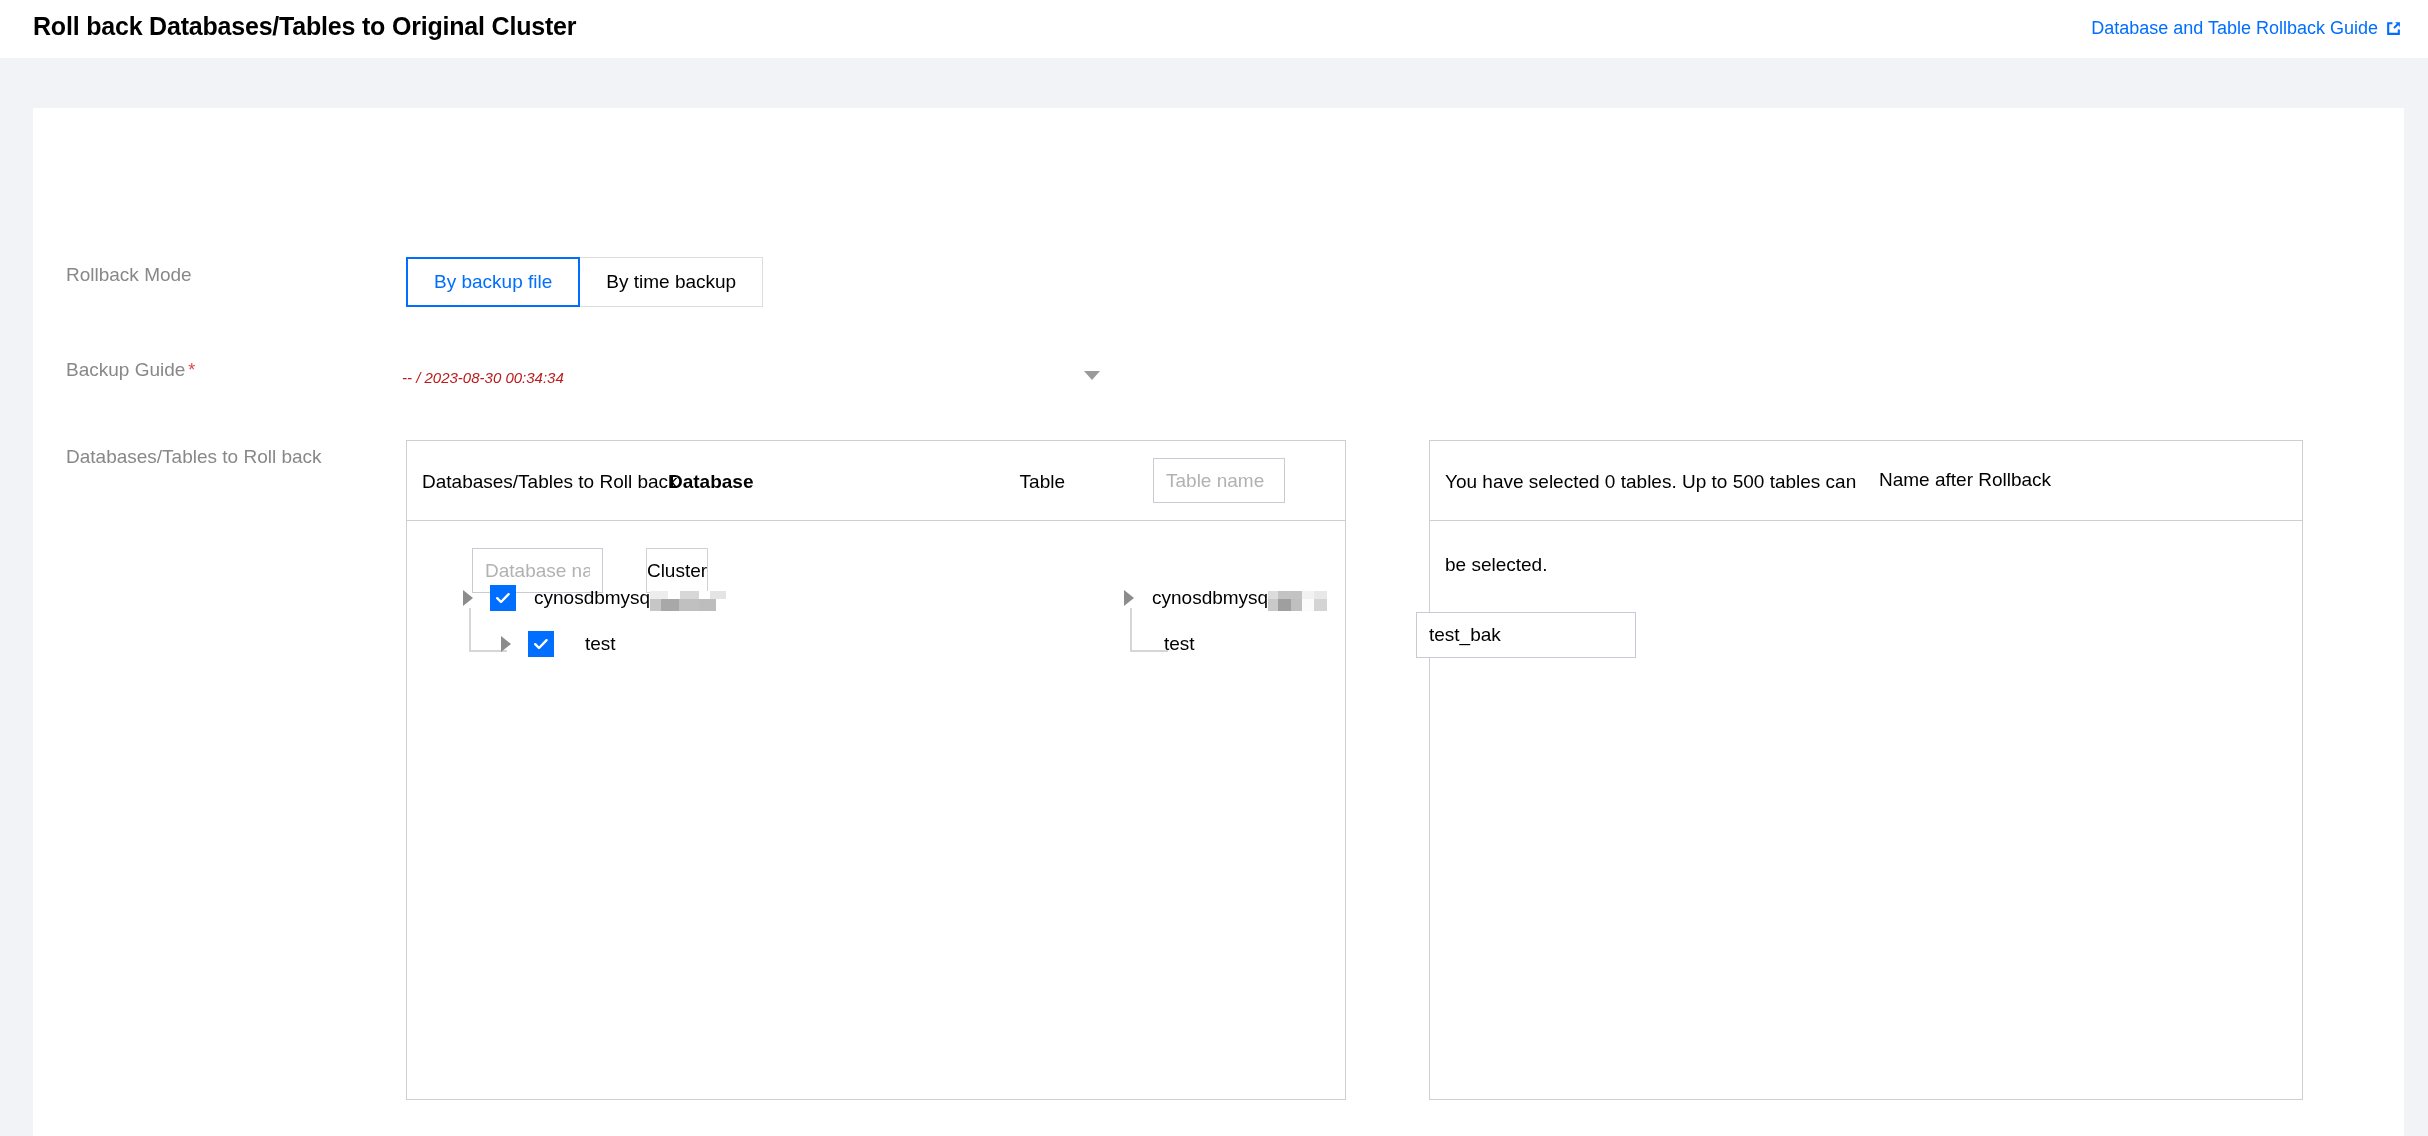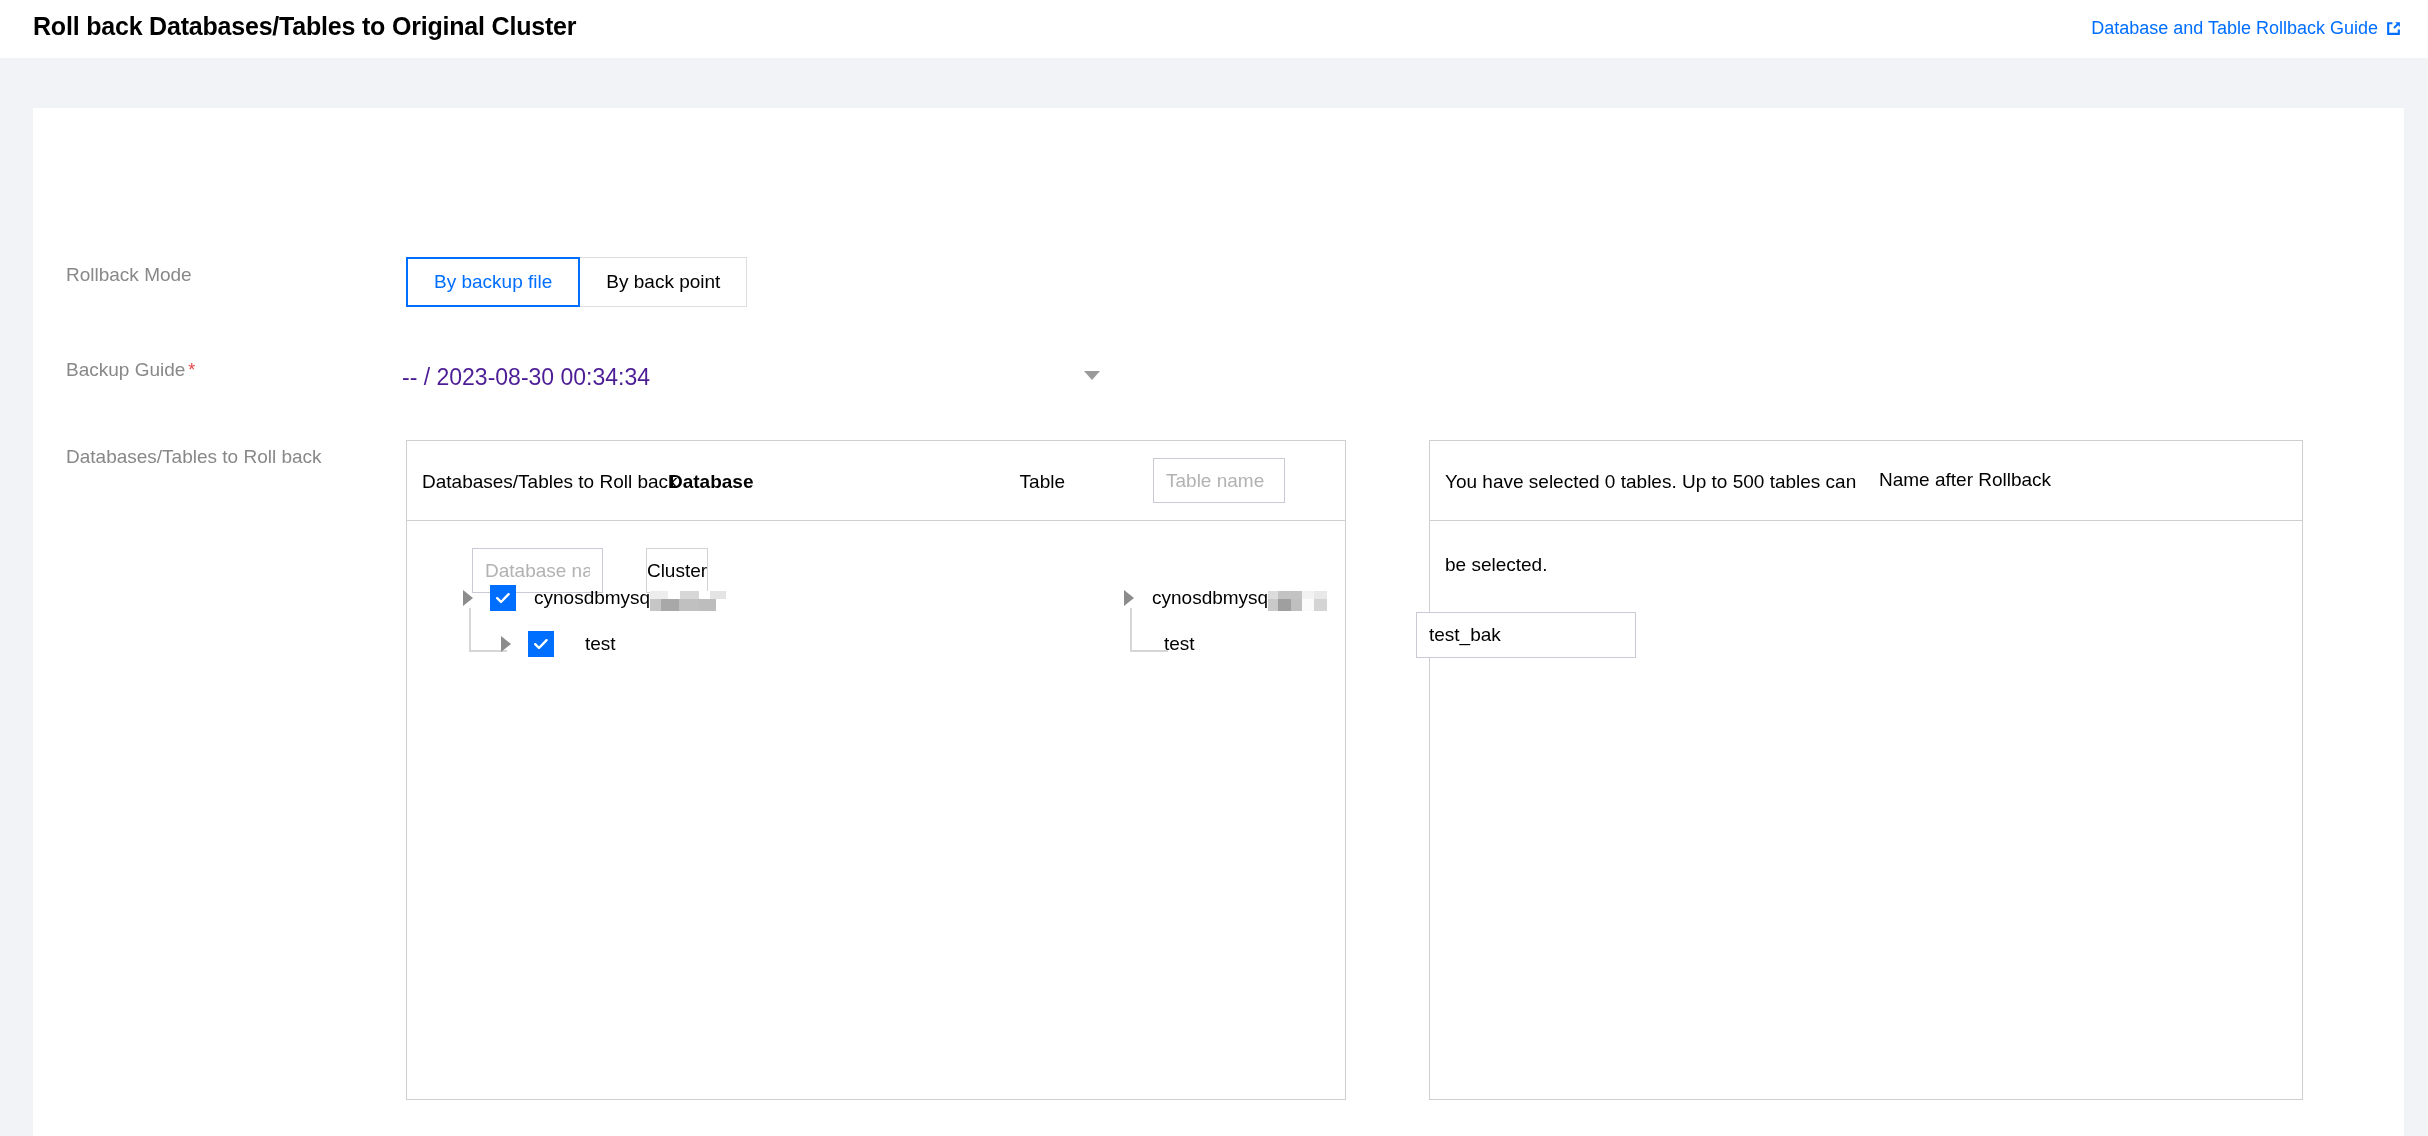--- a/index.html
+++ b/index.html
@@ -58,21 +58,21 @@
   .seg-btn.active {
     border: 2px solid #006eff; color: #006eff; z-index: 2;
   }
 
   
   .select {
     position: absolute; left: 366px; top: 245px;
     width: 715px; height: 48px;
     display: flex; align-items: center; cursor: pointer;
   }
-  .select-value { font-size: 23px; color: #4c1d95; white-space: nowrap; padding-left: 3px; }
+  .select-value { font-size: 15px; color: #b91c1c; white-space: nowrap; padding-left: 3px; font-style: italic; }
   .caret {
     position: absolute; right: 14px; top: 18px;
     width: 0; height: 0;
     border-left: 8px solid transparent; border-right: 8px solid transparent;
     border-top: 9px solid #9a9a9a;
   }
 
   
   .panel {
     position: absolute; background: #ffffff;
@@ -153,21 +153,21 @@
         </svg>
       </span>
     </div>
   </div>
 
   <div class="card">
 
     <div class="field-label" style="left:33px; top:156px;">Rollback Mode</div>
     <div class="seg">
       <div class="seg-btn active">By backup file</div>
-      <div class="seg-btn">By back point</div>
+      <div class="seg-btn">By time backup</div>
     </div>
 
     <div class="field-label" style="left:33px; top:251px;">
       <span>Backup Guide</span><span class="req-star">*</span>
     </div>
     <div class="select">
       <span class="select-value">-- / 2023-08-30 00:34:34</span>
       <span class="caret"></span>
     </div>
 

